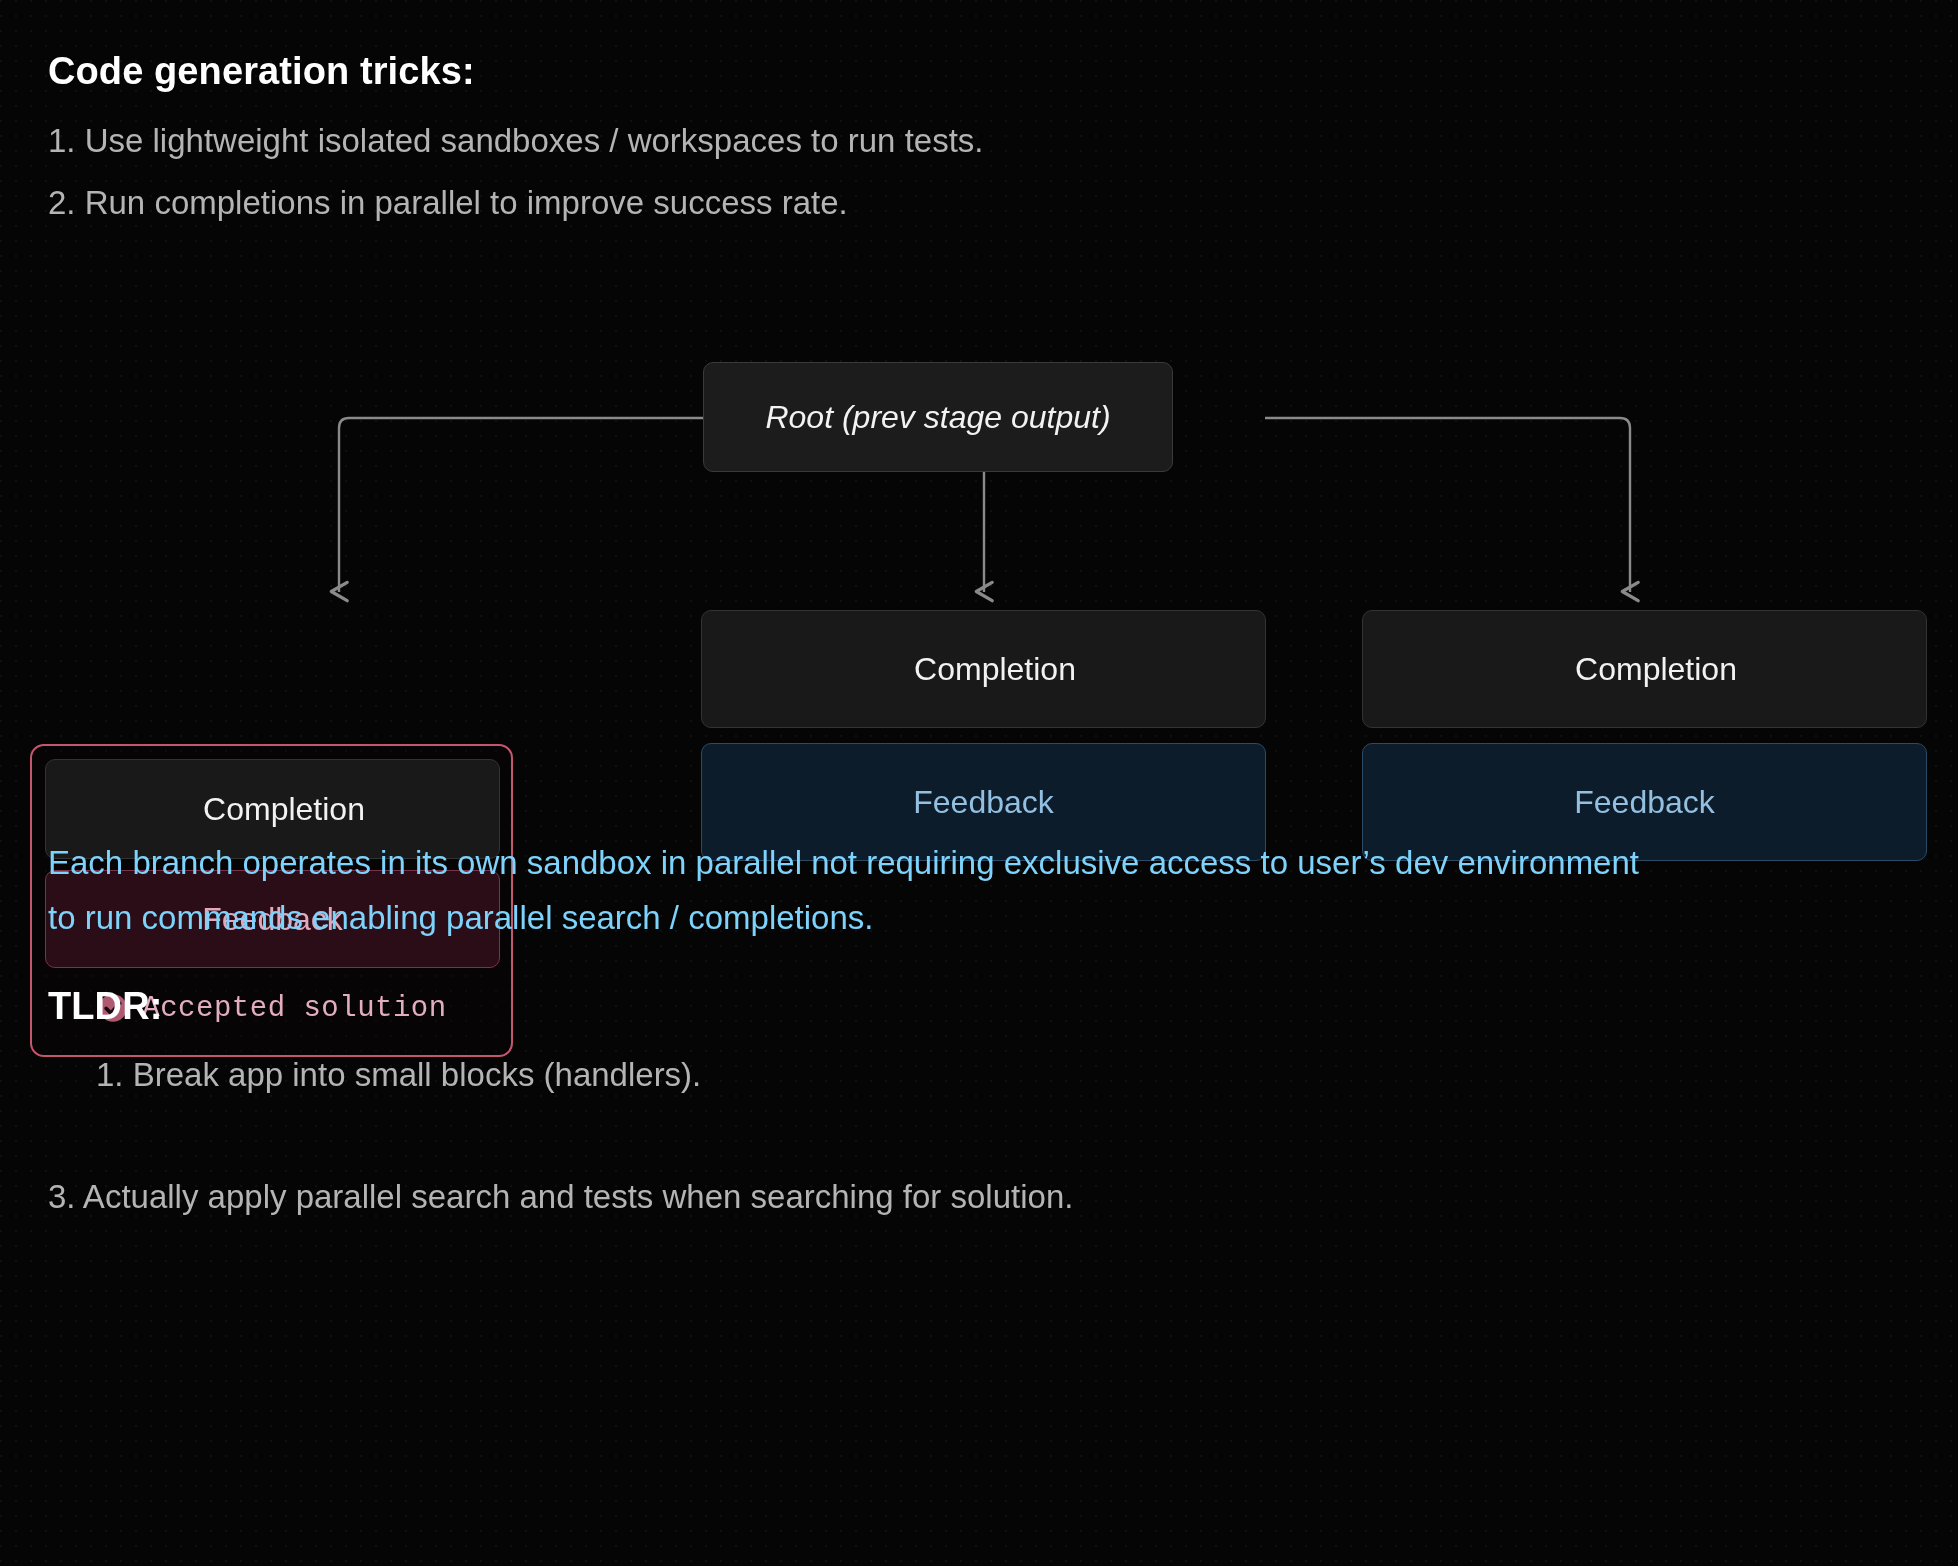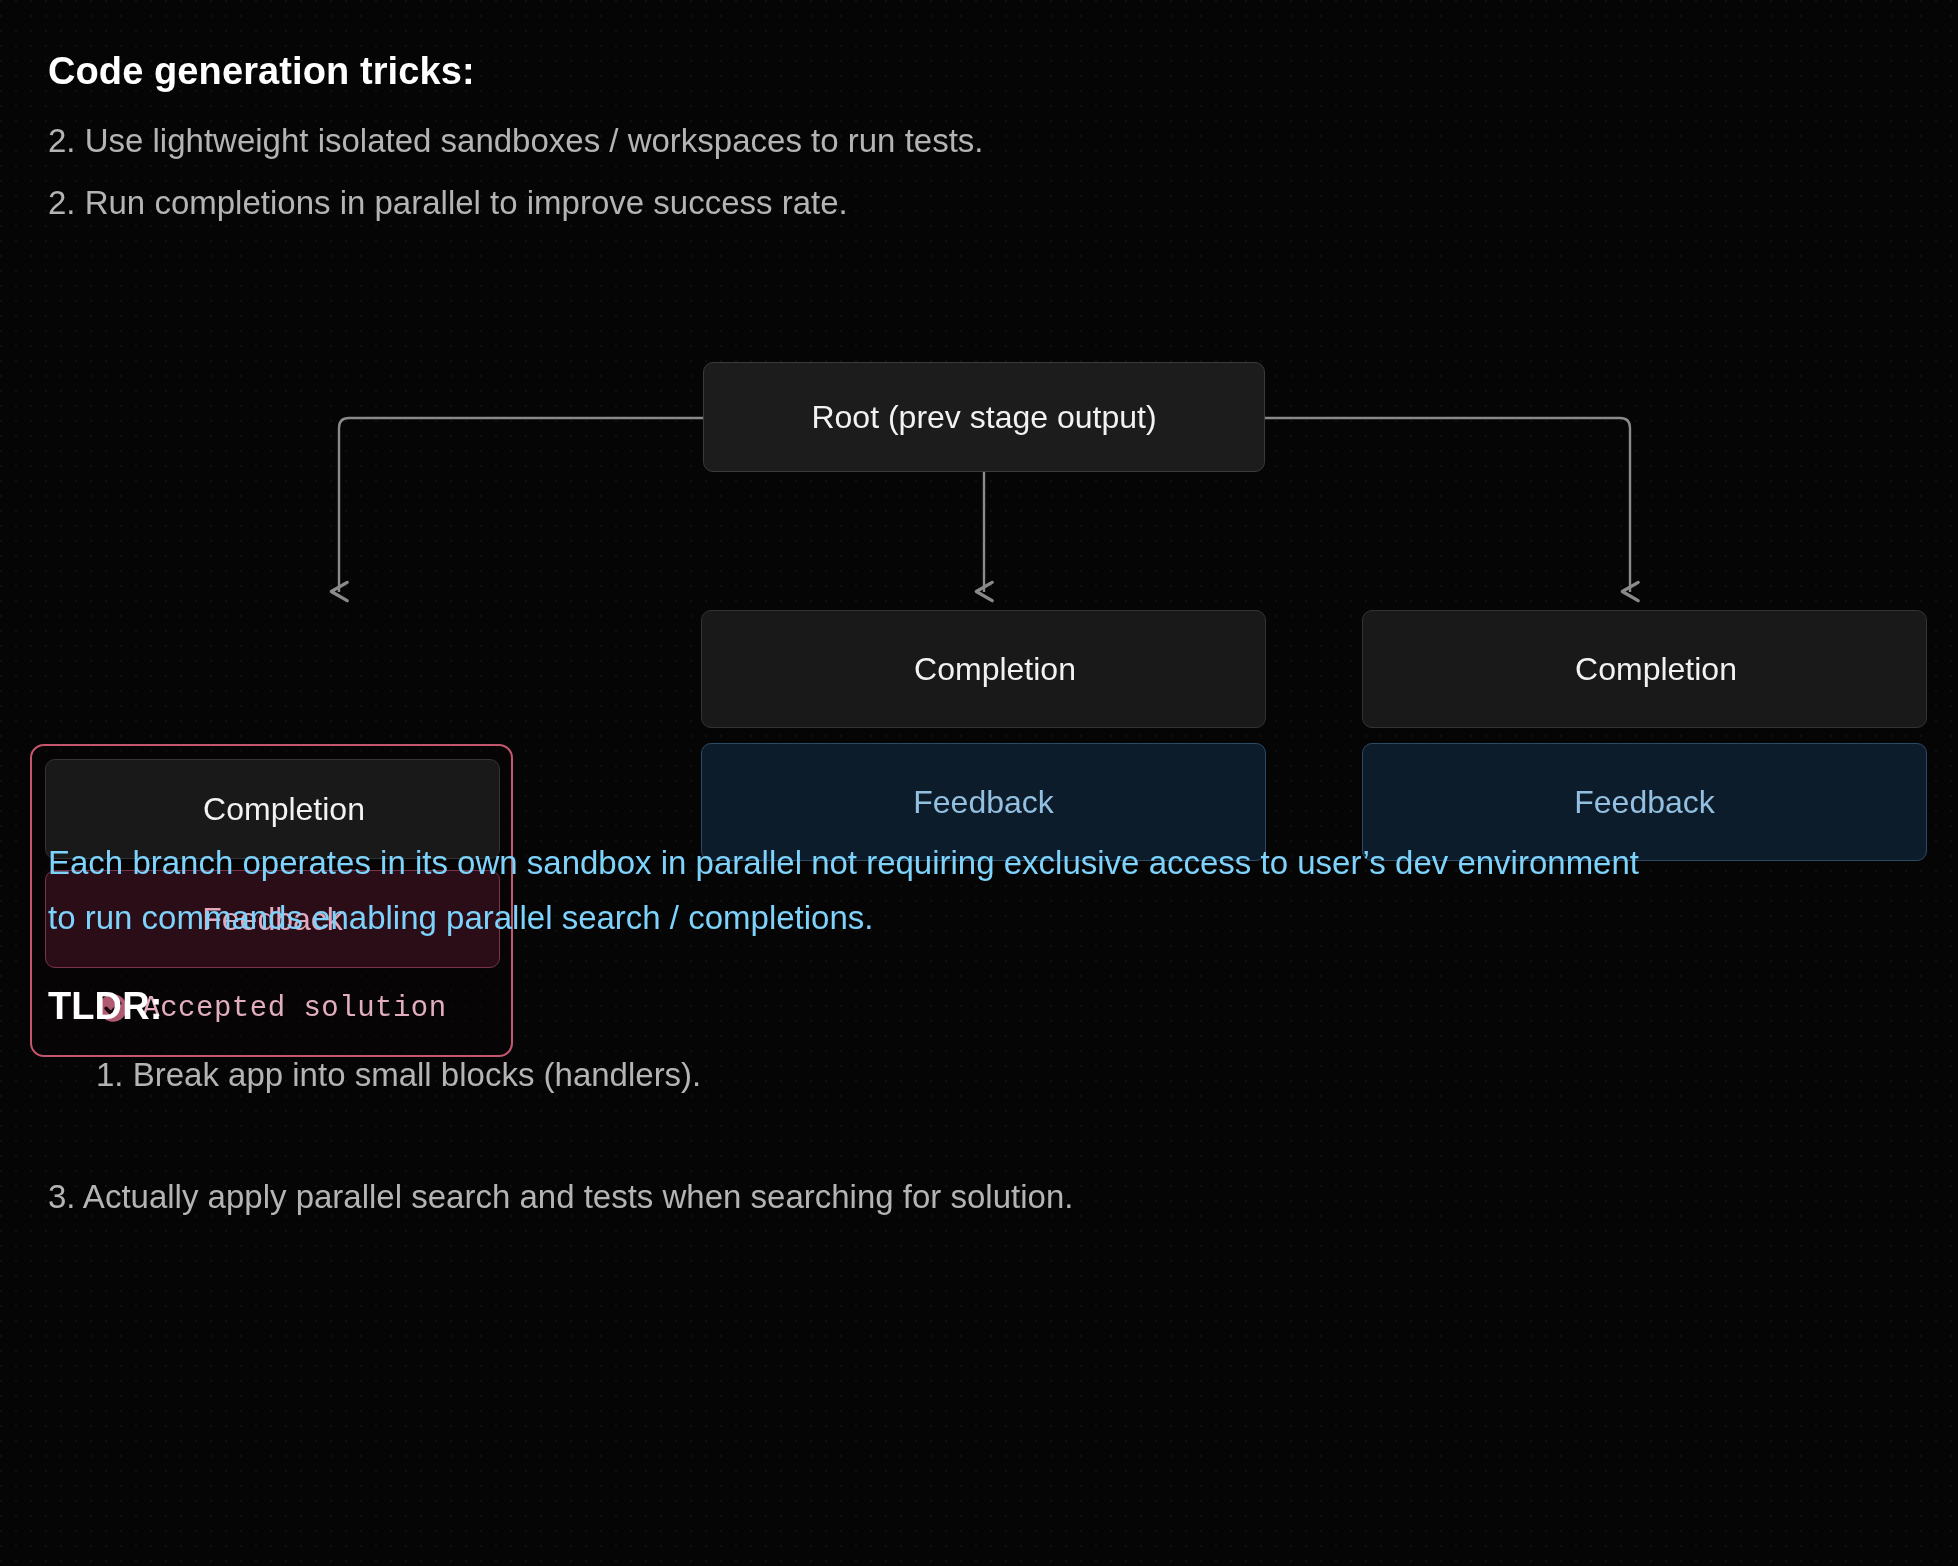--- a/index.html
+++ b/index.html
@@ -82,25 +82,26 @@
     border-radius: 10px;
     display: flex;
     align-items: center;
     justify-content: center;
     font-size: 32px;
   }
 
   .node-root {
     left: 703px;
     top: 92px;
-    width: 562px;
+    width: 470px;
     height: 110px;
     background: #1c1c1c;
     border: 1px solid #3a3a3a;
     color: #f2f2f2;
+    font-style: italic;
   }
 
   .node-completion {
     width: 565px;
     height: 118px;
     background: #191919;
     border: 1px solid #333333;
     color: #f2f2f2;
     padding-left: 23px;
   }
@@ -175,21 +176,21 @@
   #col-1-completion, #col-1-feedback { left: 701px; position: absolute; }
   #col-2-completion, #col-2-feedback { left: 1362px; position: absolute; }
 </style>
 </head>
 <body>
 
 <div class="page">
 
   <div id="title-tricks" class="section-title">Code generation tricks:</div>
 
-  <div id="trick-1" class="body-line">2. Use lightweight isolated sandboxes / workspaces to run tests.</div>
+  <div id="trick-1" class="body-line">1. Use lightweight isolated sandboxes / workspaces to run tests.</div>
 
   <div id="trick-2" class="body-line">2. Run completions in parallel to improve success rate.</div>
 
   <div class="diagram">
 
     <svg class="connectors" viewBox="0 0 1958 760" width="1958" height="760">
       <defs>
         <marker id="arrowhead" markerWidth="10" markerHeight="10" refX="5.2" refY="5" orient="auto" markerUnits="strokeWidth">
           <path d="M1.2,1.6 L5,8.2 L8.8,1.6" fill="none" stroke="#8a8a8a" stroke-width="1.4" stroke-linecap="round" stroke-linejoin="round"></path>
         </marker>

